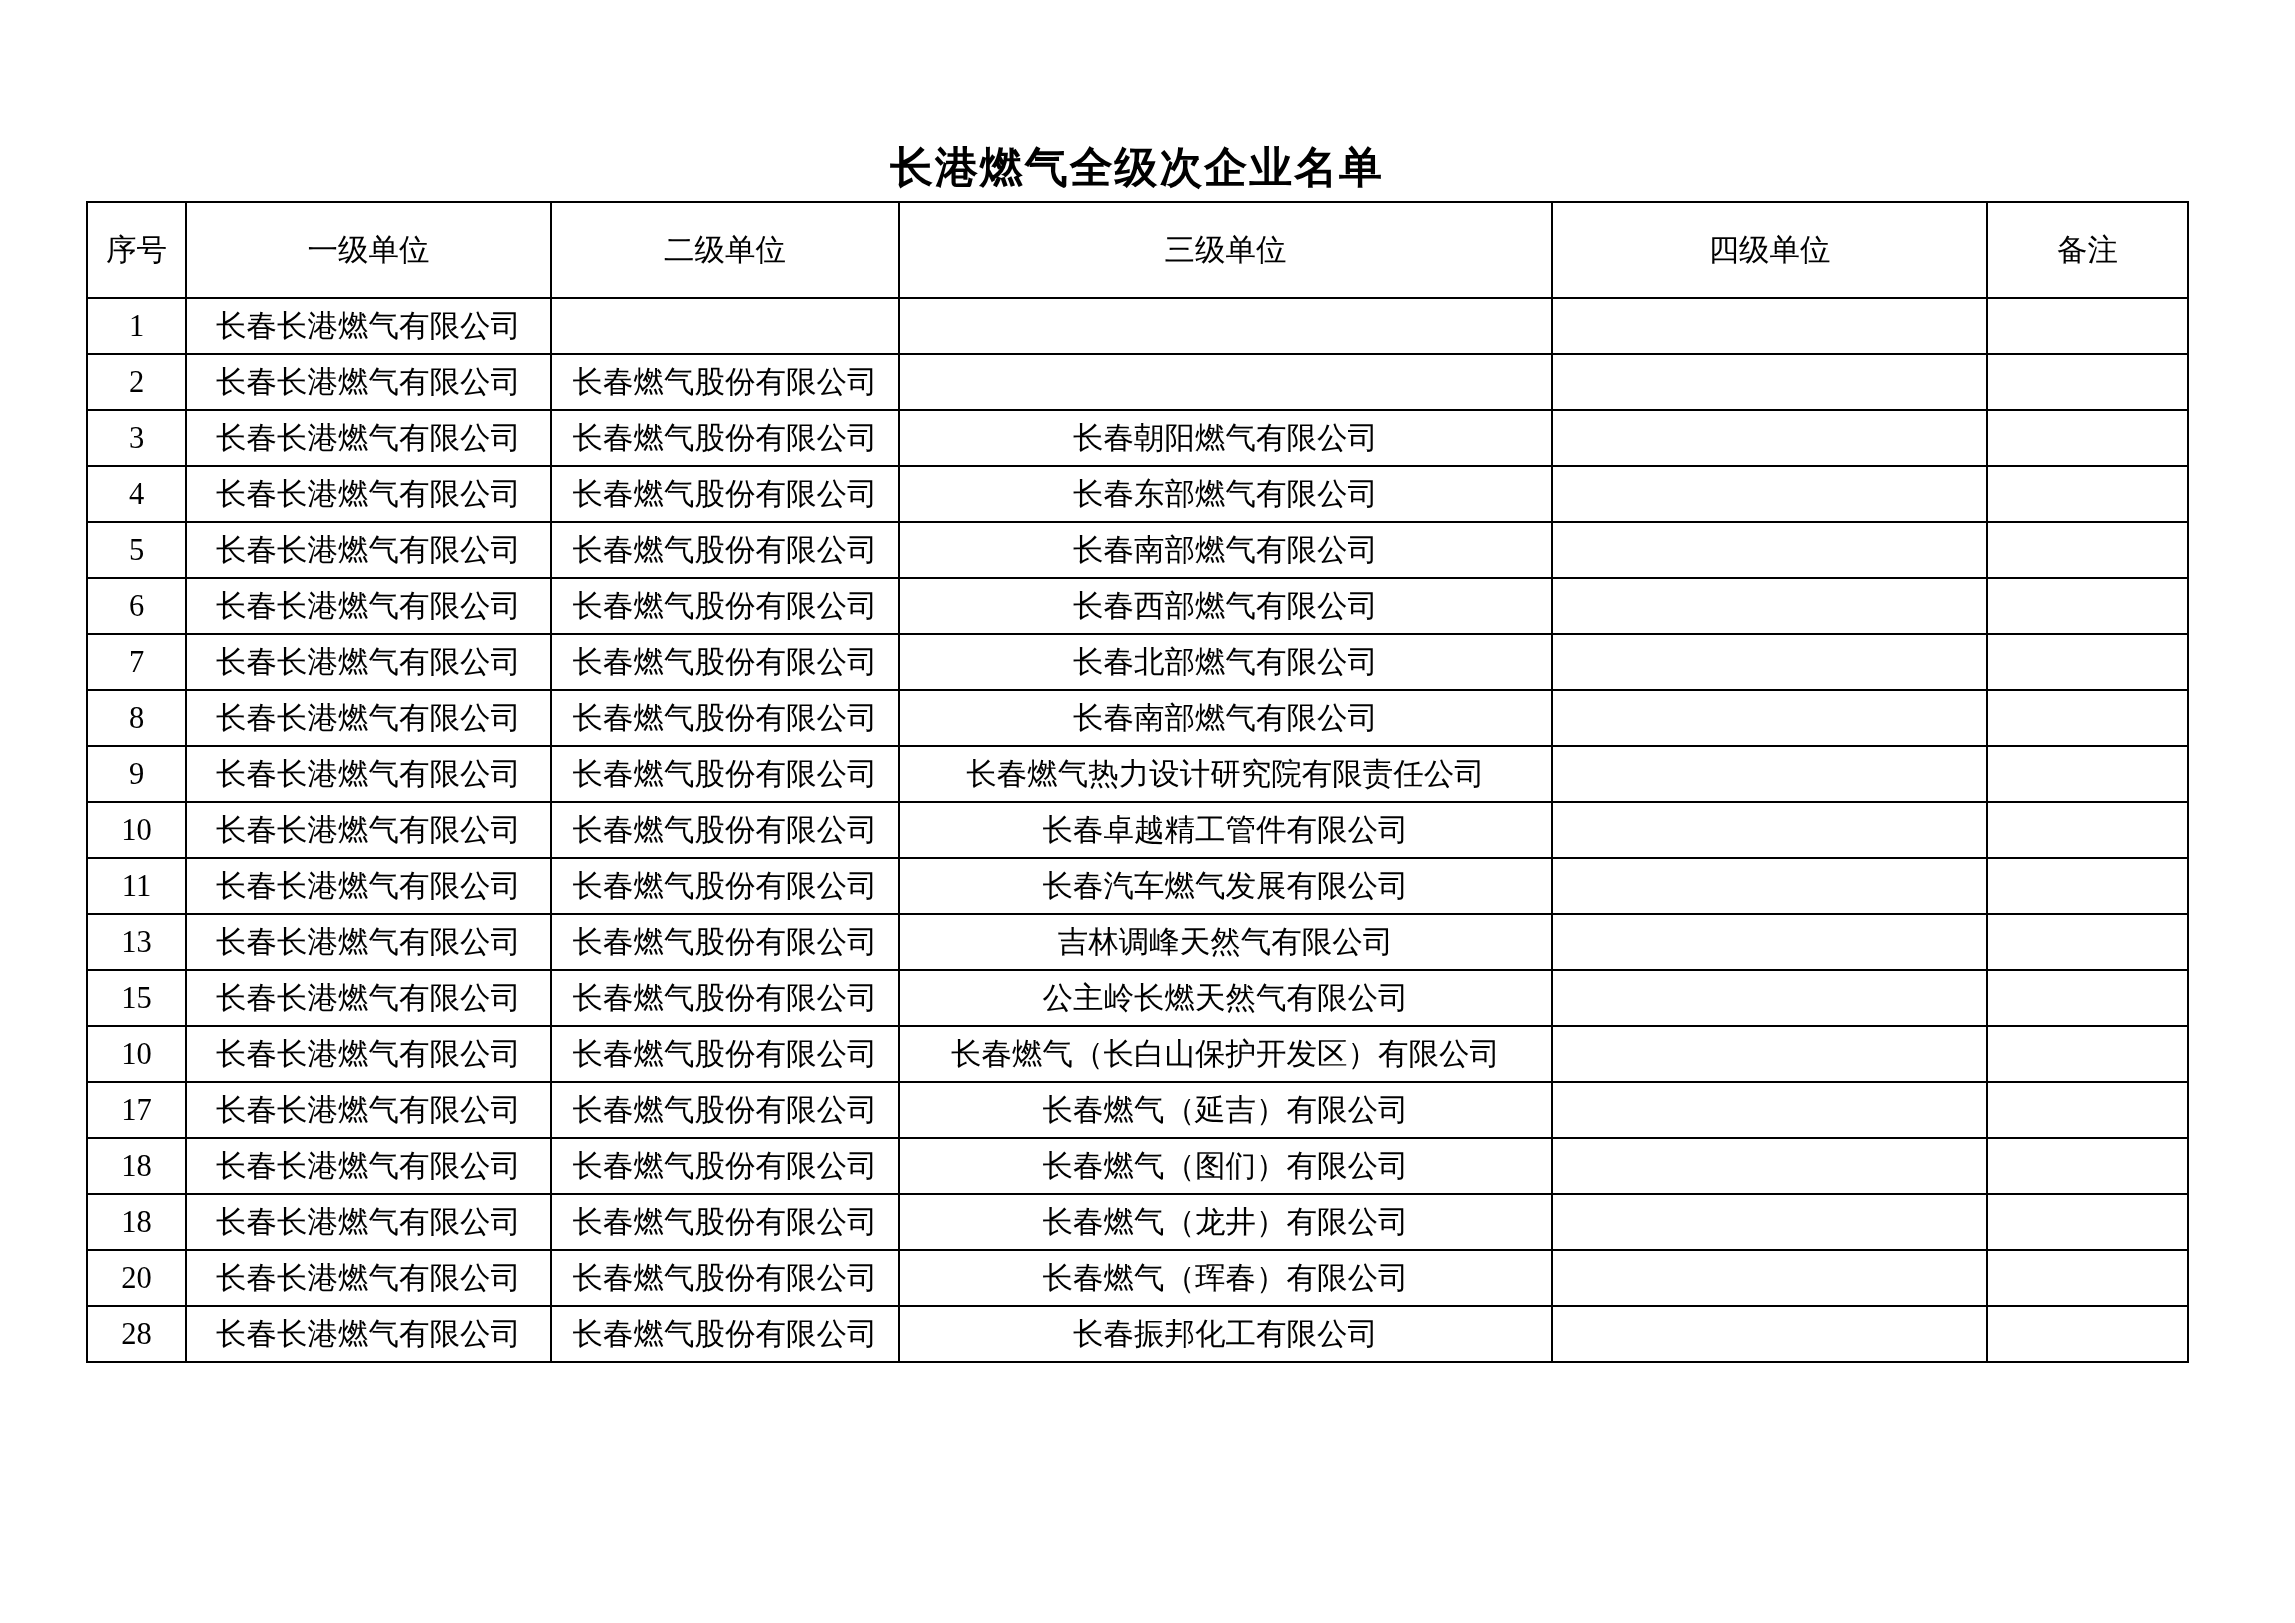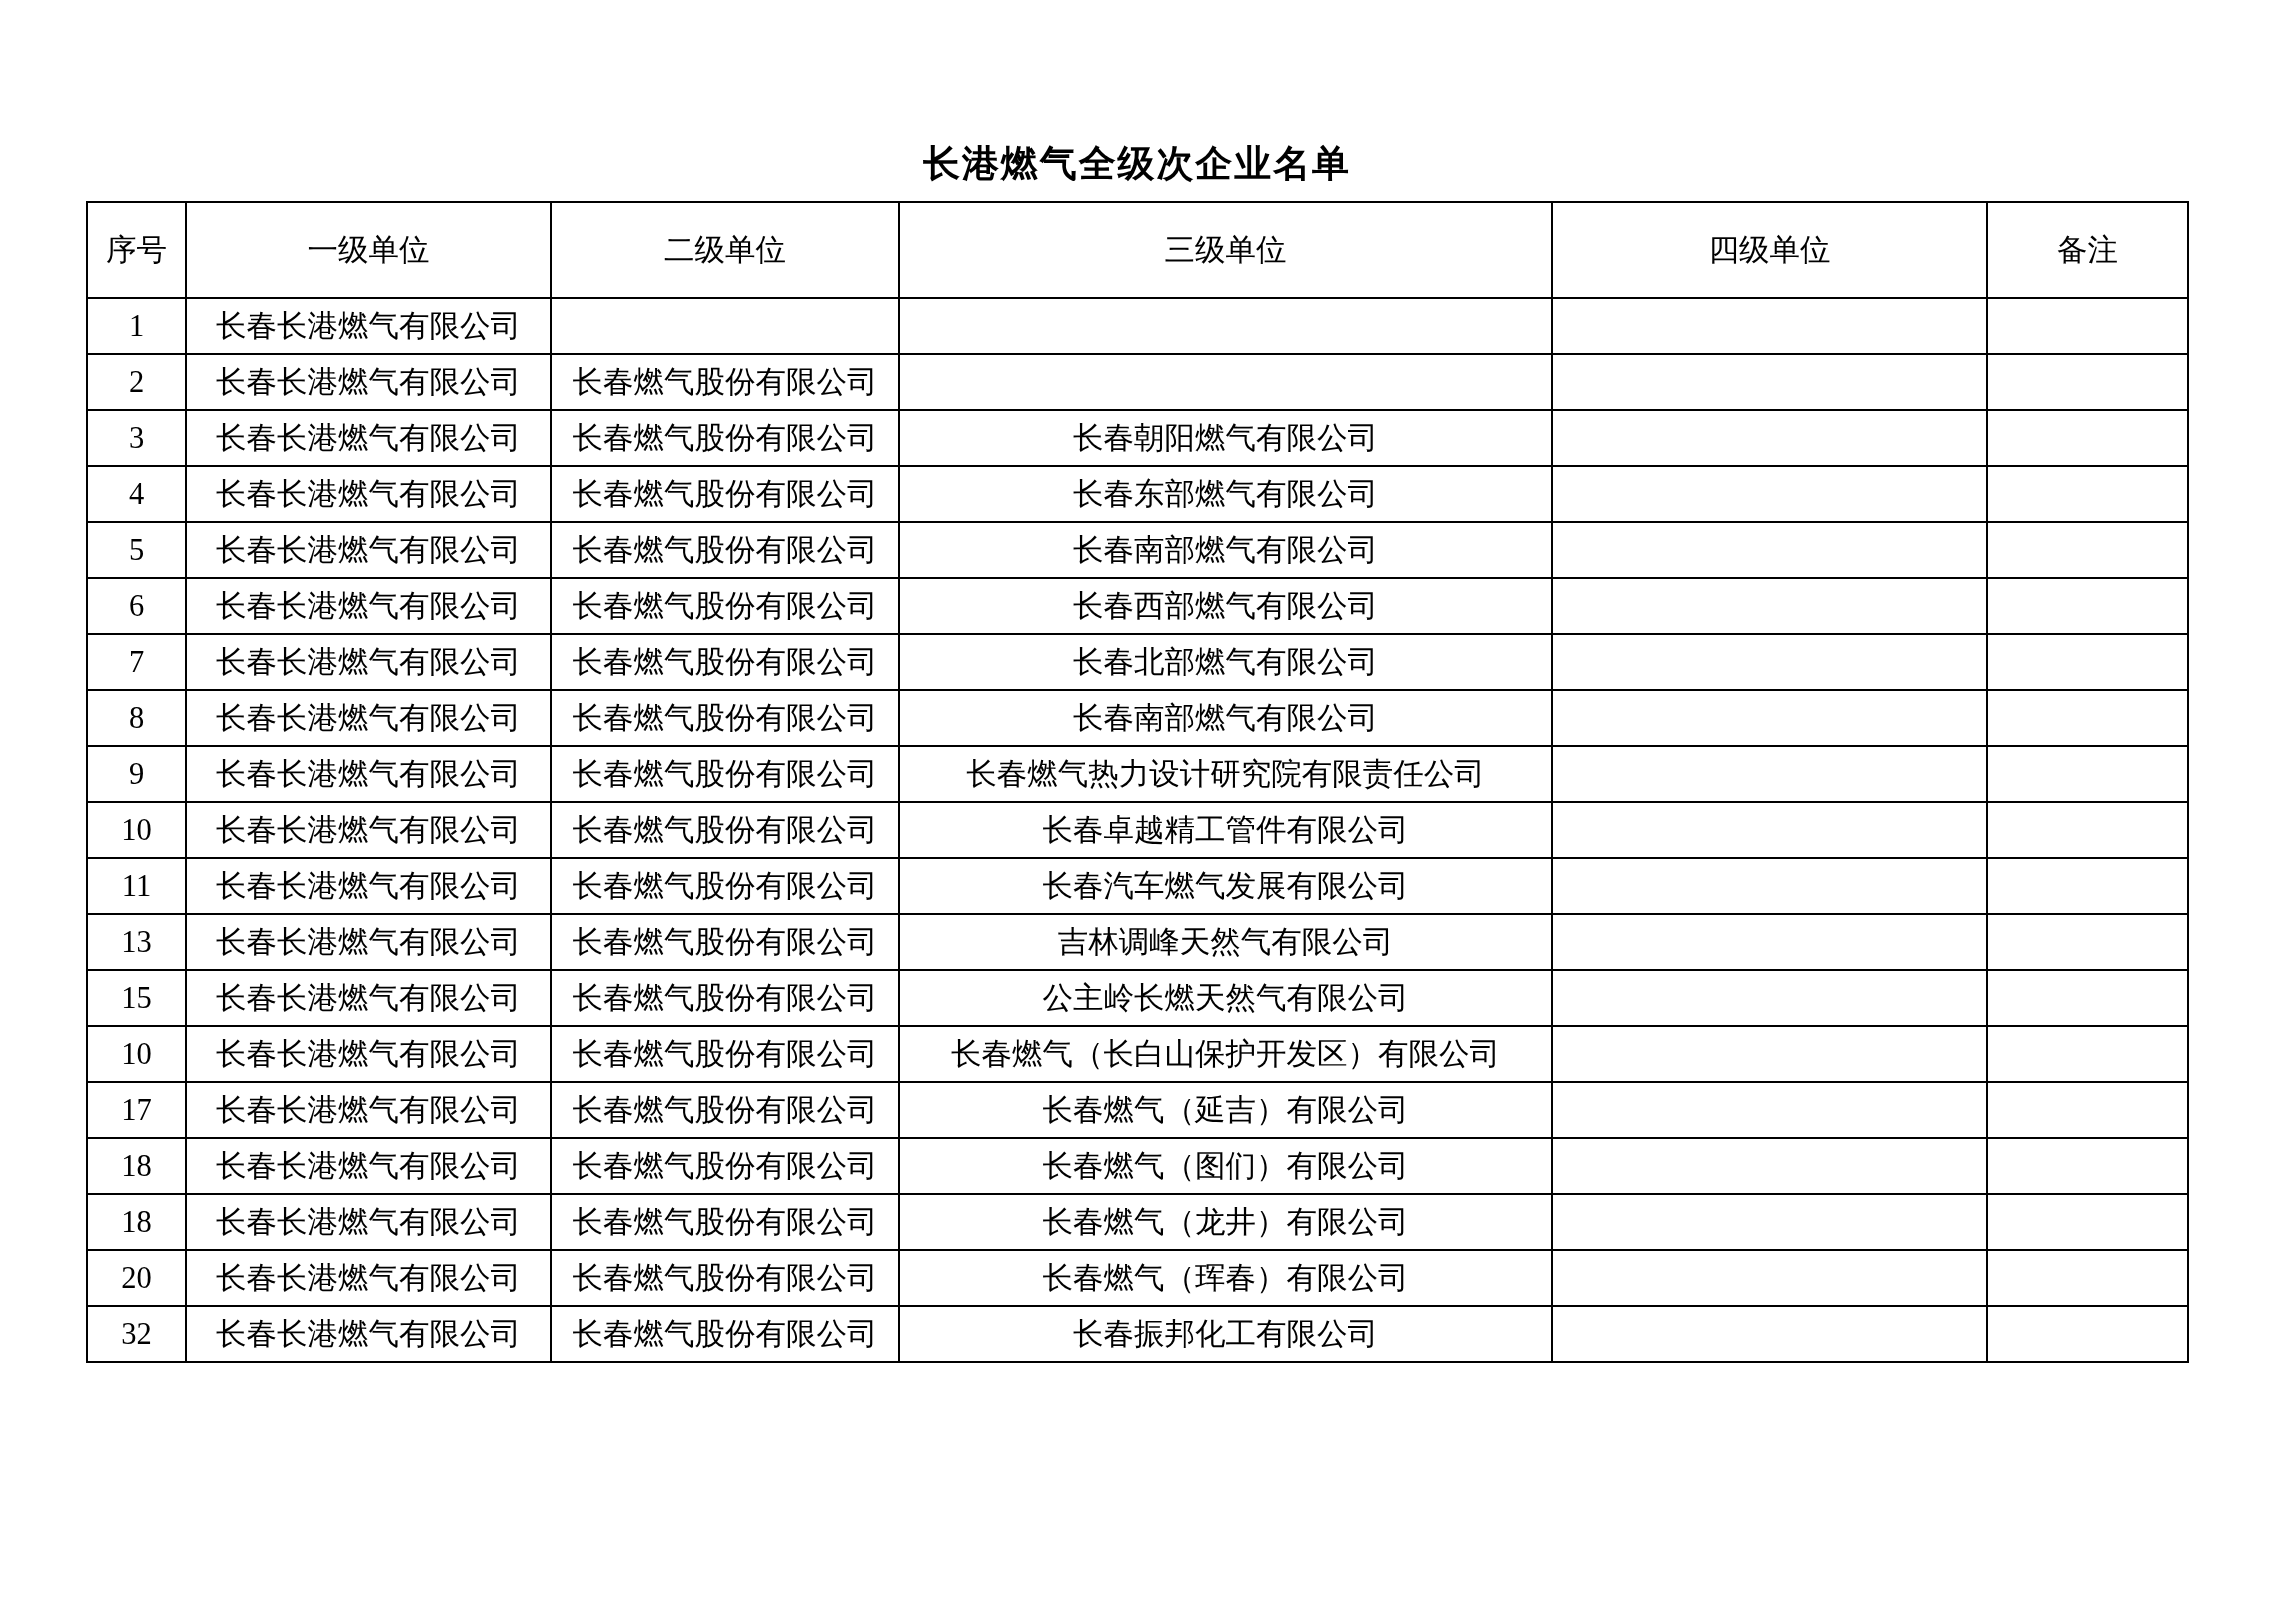--- a/index.html
+++ b/index.html
@@ -10,21 +10,21 @@
     position: relative;
     color: #000000;
     font-family: "Liberation Serif", "DejaVu Serif", serif;
   }
   .page-title {
     position: absolute;
     left: 86px;
     top: 145px;
     width: 2102px;
     text-align: center;
-    font-size: 37px;
+    font-size: 43px;
     line-height: 1.05;
     font-weight: bold;
     letter-spacing: 1.9px;
     font-family: "Liberation Sans", "DejaVu Sans", sans-serif;
   }
   table.listing {
     position: absolute;
     left: 86px;
     top: 201px;
     width: 2102px;
@@ -208,21 +208,21 @@
       </tr>
       <tr>
         <td>20</td>
         <td>长春长港燃气有限公司</td>
         <td>长春燃气股份有限公司</td>
         <td>长春燃气（珲春）有限公司</td>
         <td></td>
         <td></td>
       </tr>
       <tr>
-        <td>32</td>
+        <td>28</td>
         <td>长春长港燃气有限公司</td>
         <td>长春燃气股份有限公司</td>
         <td>长春振邦化工有限公司</td>
         <td></td>
         <td></td>
       </tr>
     </tbody>
 </table>
 
 

